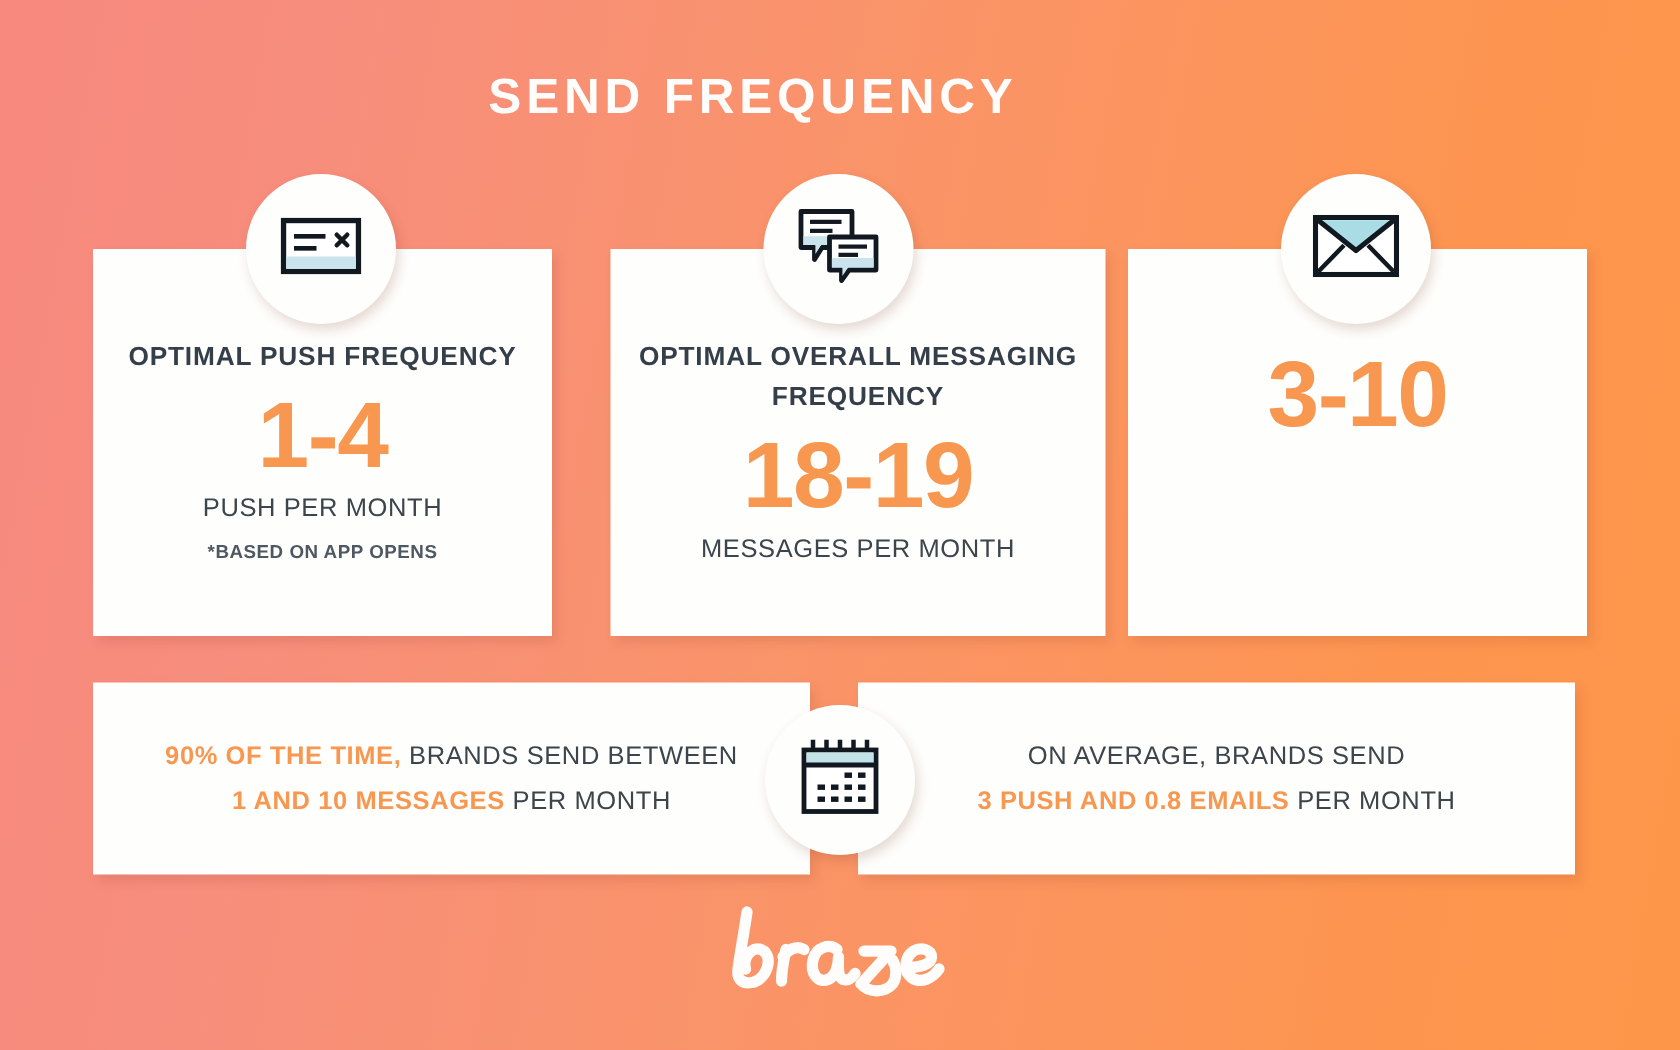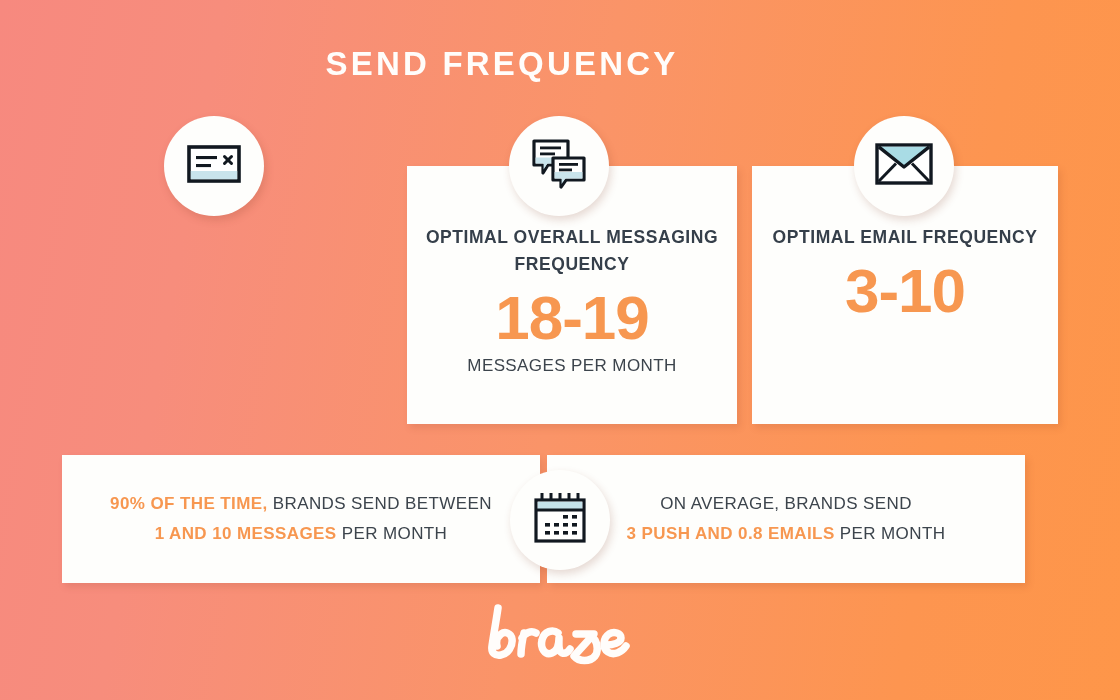--- a/index.html
+++ b/index.html
@@ -112,21 +112,21 @@
     position: absolute;
     top: 455px;
     height: 128px;
     background: #FEFEFC;
     box-shadow: 3px 4px 7px rgba(120, 50, 30, 0.13);
     display: flex;
     align-items: center;
     justify-content: center;
   }
   .banner-left  { left: 62px;  width: 478px; }
-  .banner-right { left: 547px; width: 478px; justify-content: center; }
+  .banner-right { left: 572px; width: 478px; justify-content: center; }
   .banner-text {
     text-align: center;
     color: #3C444C;
     font-size: 17px;
     letter-spacing: 0.4px;
     line-height: 30px;
     text-transform: uppercase;
     padding: 0 24px;
   }
   .hl {
@@ -144,20 +144,28 @@
   }
   .logo svg { display: inline-block; }
 </style>
 </head>
 <body>
 
 <div class="stage">
 
   <div class="title">SEND FREQUENCY</div>
 
+  <div class="card card-1">
+    <div class="card-inner">
+      <div class="card-head">OPTIMAL PUSH FREQUENCY</div>
+      <div class="card-number">1-4</div>
+      <div class="card-unit">PUSH PER MONTH</div>
+      <div class="card-note">*BASED ON APP OPENS</div>
+    </div>
+  </div>
   <div class="icon-circle circle-1">
     <span>
       <svg width="54" height="38" viewBox="0 0 54 38">
         <rect x="2" y="2" width="50" height="34" fill="#ffffff" stroke="#111820" stroke-width="3.6"></rect>
         <rect x="3.8" y="26" width="46.4" height="8.2" fill="#C9E4EC"></rect>
         <rect x="9" y="11" width="21" height="3.1" fill="#111820"></rect>
         <rect x="9" y="19" width="15" height="3.1" fill="#111820"></rect>
         <g stroke="#111820" stroke-width="3" stroke-linecap="round">
           <line x1="37.5" y1="11.5" x2="44.5" y2="18.5"></line>
           <line x1="44.5" y1="11.5" x2="37.5" y2="18.5"></line>
@@ -185,21 +193,20 @@
         <path d="M22 20 H53 V42 H35 L30 49 V42 H22 Z" fill="#ffffff" stroke="#111820" stroke-width="3.2" stroke-linejoin="round"></path>
         <path d="M23.6 34 H51.4 V40.4 H34.4 L30.6 46 V40.4 H23.6 Z" fill="#C9E4EC"></path>
         <rect x="28" y="25" width="19" height="2.8" fill="#111820"></rect>
         <rect x="28" y="30.5" width="13" height="2.8" fill="#111820"></rect>
       </svg>
     </span>
   </div>
 
   <div class="card card-3">
     <div class="card-inner">
-      <div class="card-head">OPTIMAL EMAIL FREQUENCY</div>
       <div class="card-number">3-10</div>
     </div>
   </div>
   <div class="icon-circle circle-3">
     <span>
       <svg width="58" height="42" viewBox="0 0 58 42">
         <rect x="2" y="2" width="54" height="38" fill="#ffffff" stroke="#111820" stroke-width="3.4"></rect>
         <path d="M3.8 3.8 H54.2 L29 24 Z" fill="#A9DCE5"></path>
         <path d="M3.8 3.8 L29 24 L54.2 3.8" fill="none" stroke="#111820" stroke-width="3.4" stroke-linejoin="round"></path>
         <path d="M3.8 38.2 L21 20.5" fill="none" stroke="#111820" stroke-width="3"></path>

